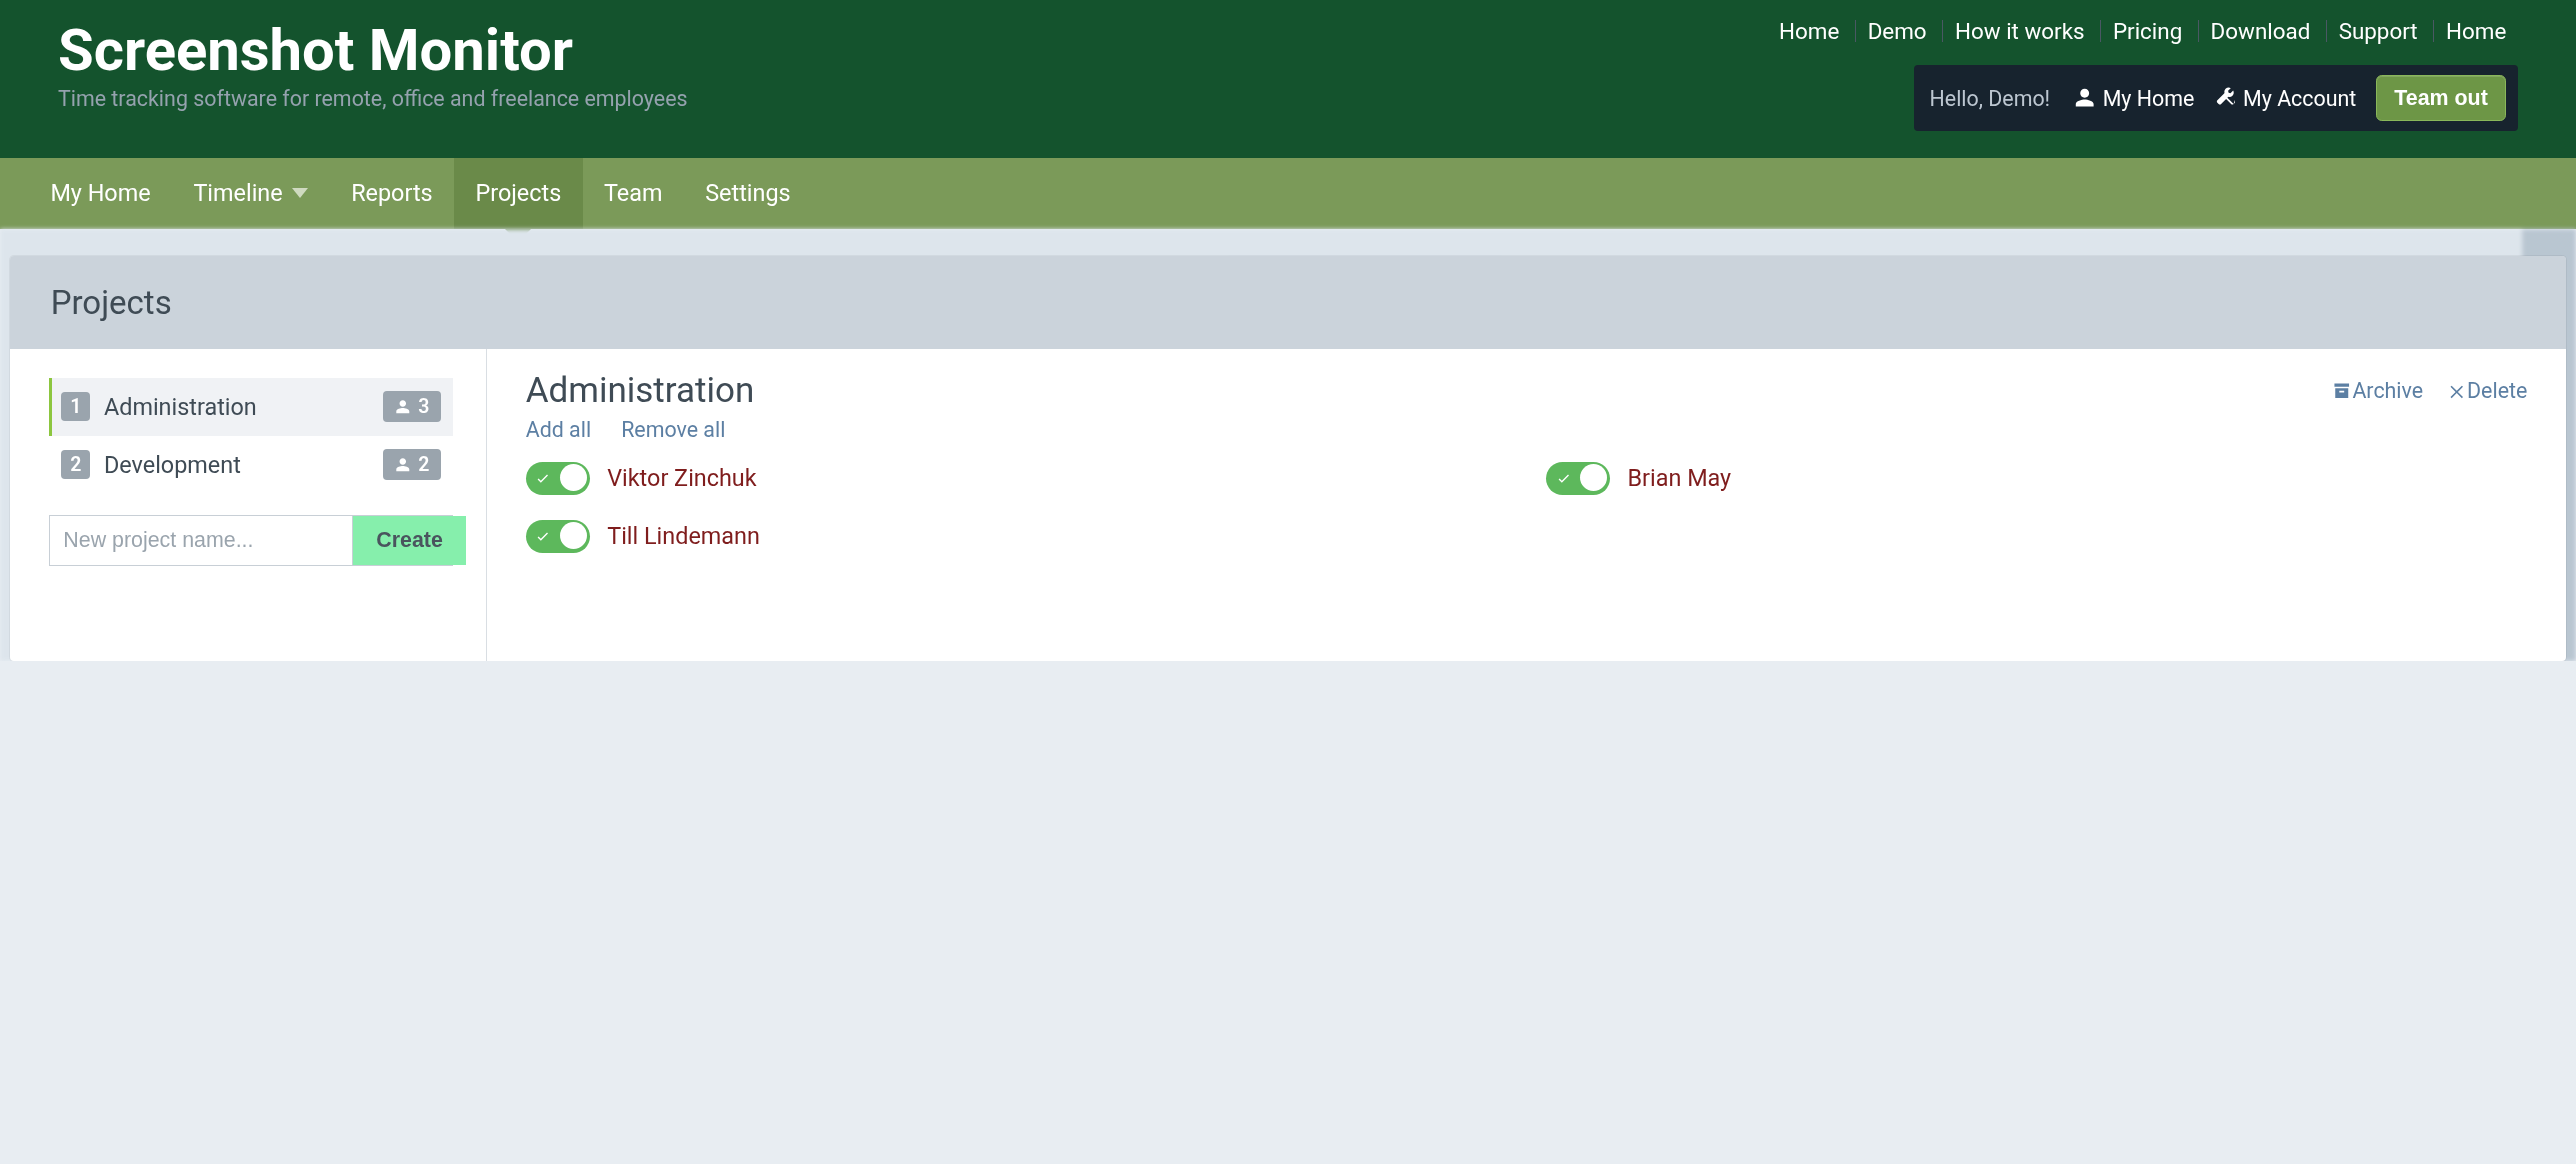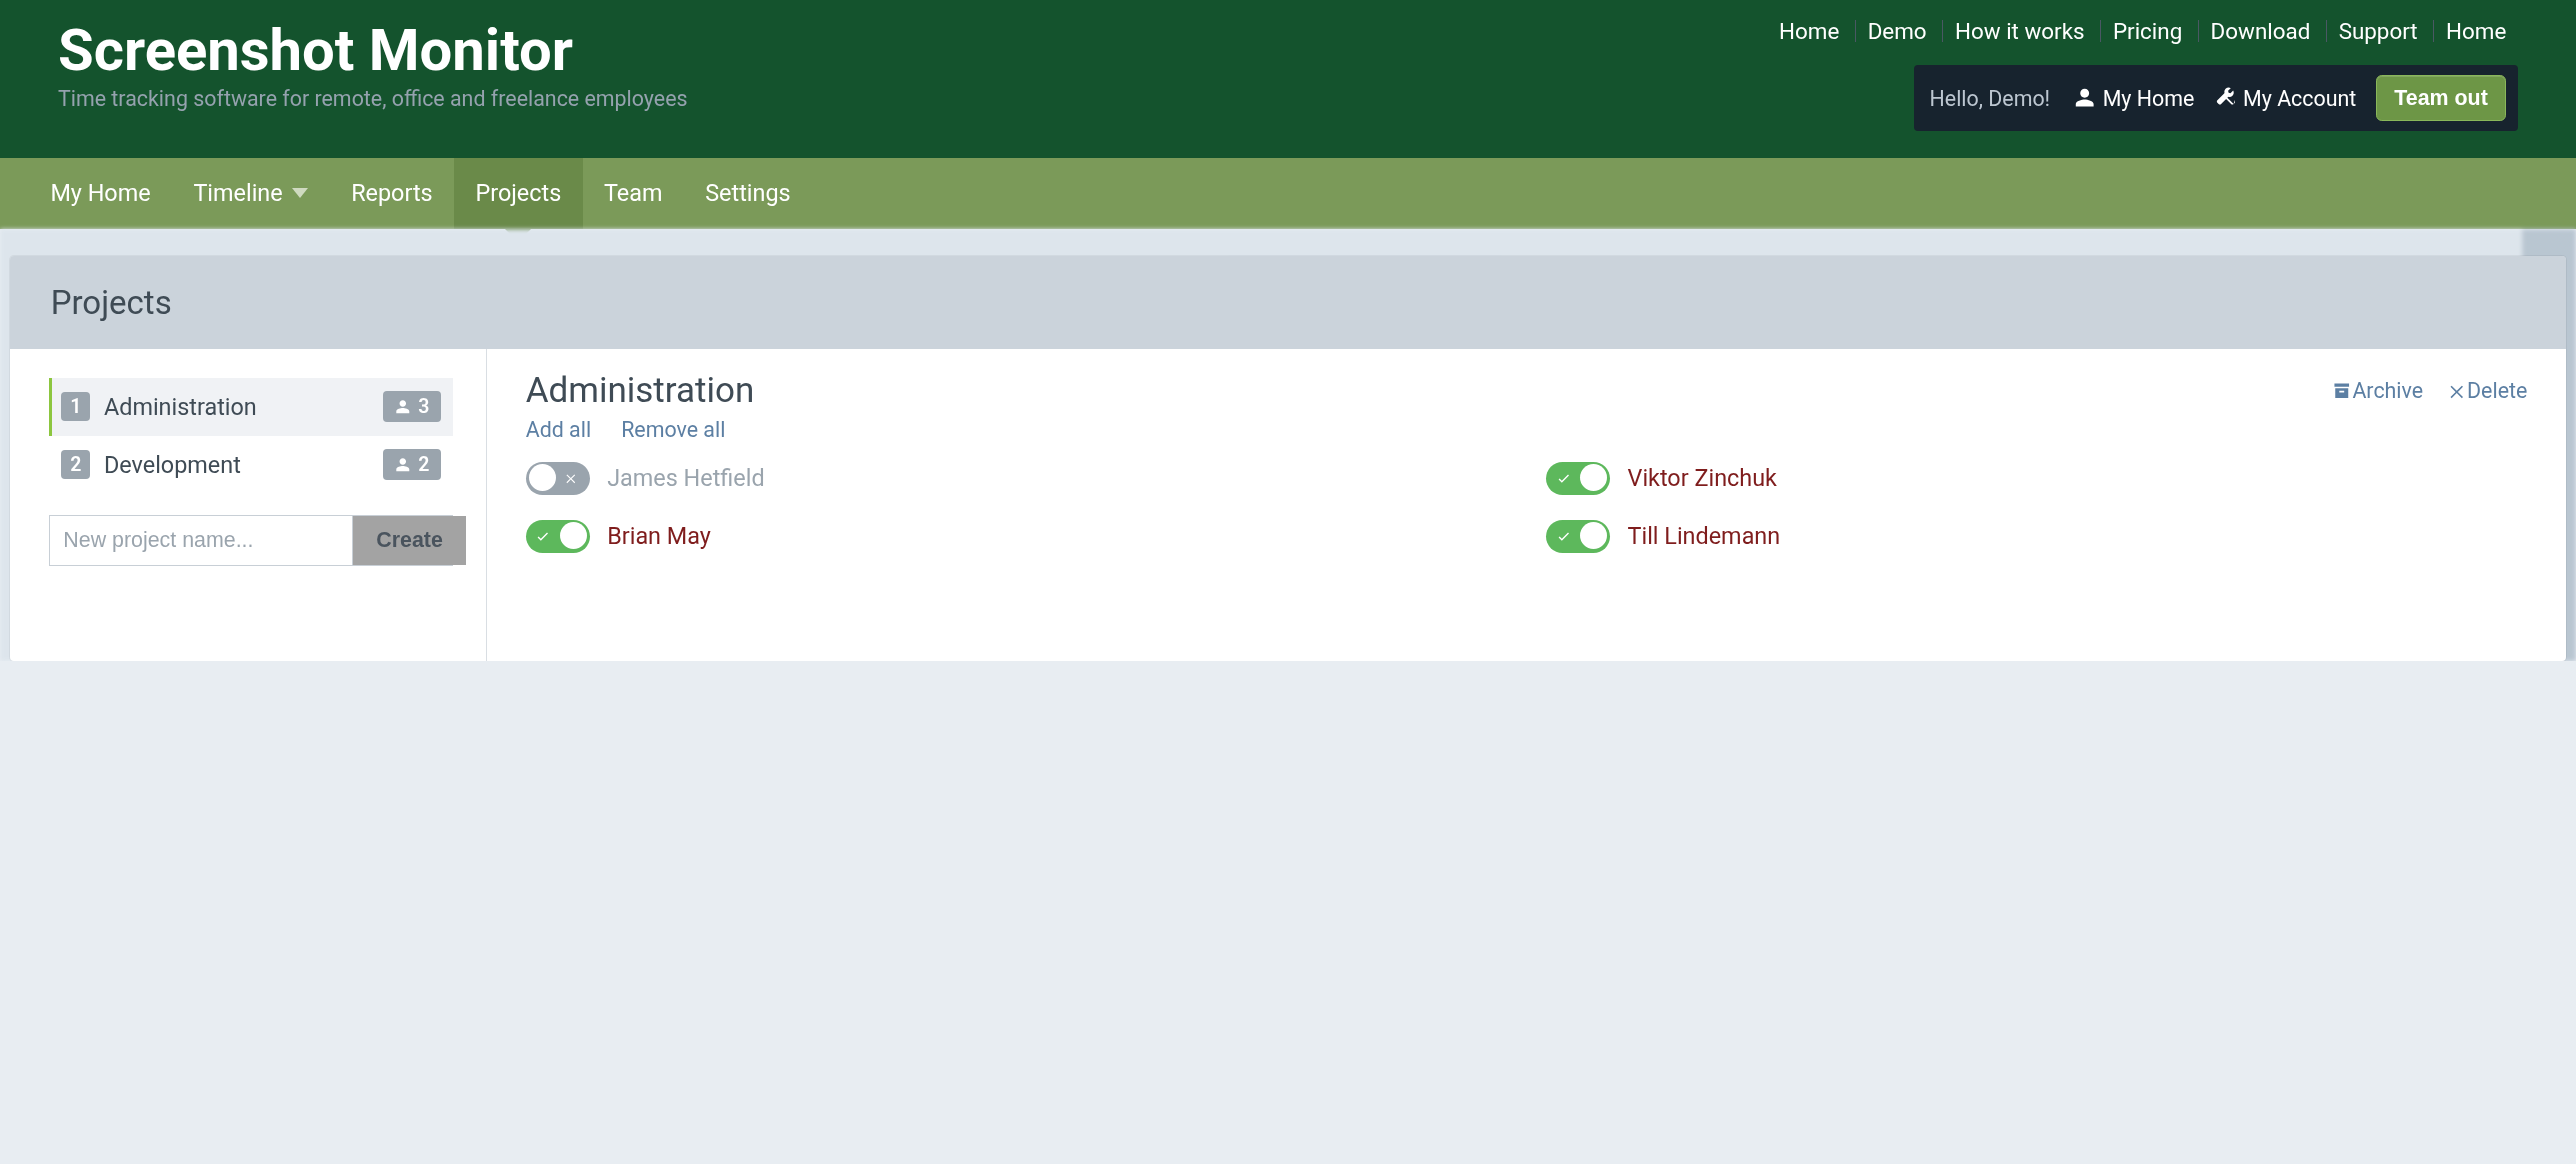--- a/index.html
+++ b/index.html
@@ -201,21 +201,21 @@
   .new-proj-input {
     flex: 1;
     border: none;
     padding: 11.7px 13.6px;
     font-size: 21.4px;
     color: #555;
     outline: none;
   }
   .new-proj-input::placeholder { color: #9aa4ad; }
   .create-btn {
-    background: #a3a3a3;
+    background: #86efac;
     border: none;
     border-left: 1px solid #c8cfd6;
     padding: 0 23.4px;
     font-size: 21.4px;
     font-weight: 700;
     color: #4a545e;
     cursor: pointer;
   }
 
   
@@ -429,31 +429,20 @@
           </div>
         </div>
 
         <div class="members-links">
           <a>Add all</a>
           <a>Remove all</a>
         </div>
 
         <div class="members-grid">
 
-          <div class="member-row off">
-            <div class="toggle off">
-              <span class="mark">
-                <svg width="13.6" height="13.6" viewBox="0 0 24 24" fill="#fff">
-                    <path d="M18.3 5.71L12 12.01l-6.3-6.3L4.29 7.12l6.3 6.3-6.3 6.3 1.41 1.41 6.3-6.3 6.3 6.3 1.41-1.41-6.3-6.3 6.3-6.3z"></path>
-                  </svg>
-              </span>
-              <span class="knob"></span>
-            </div>
-            <span class="name">James Hetfield</span>
-          </div>
 
           <div class="member-row">
             <div class="toggle on">
               <span class="mark">
                 <svg width="15.6" height="15.6" viewBox="0 0 24 24" fill="#fff">
                     <path d="M9 16.2l-3.5-3.5L4 14.2 9 19.2 20 8.2l-1.5-1.5z"></path>
                   </svg>
               </span>
               <span class="knob"></span>
             </div>

